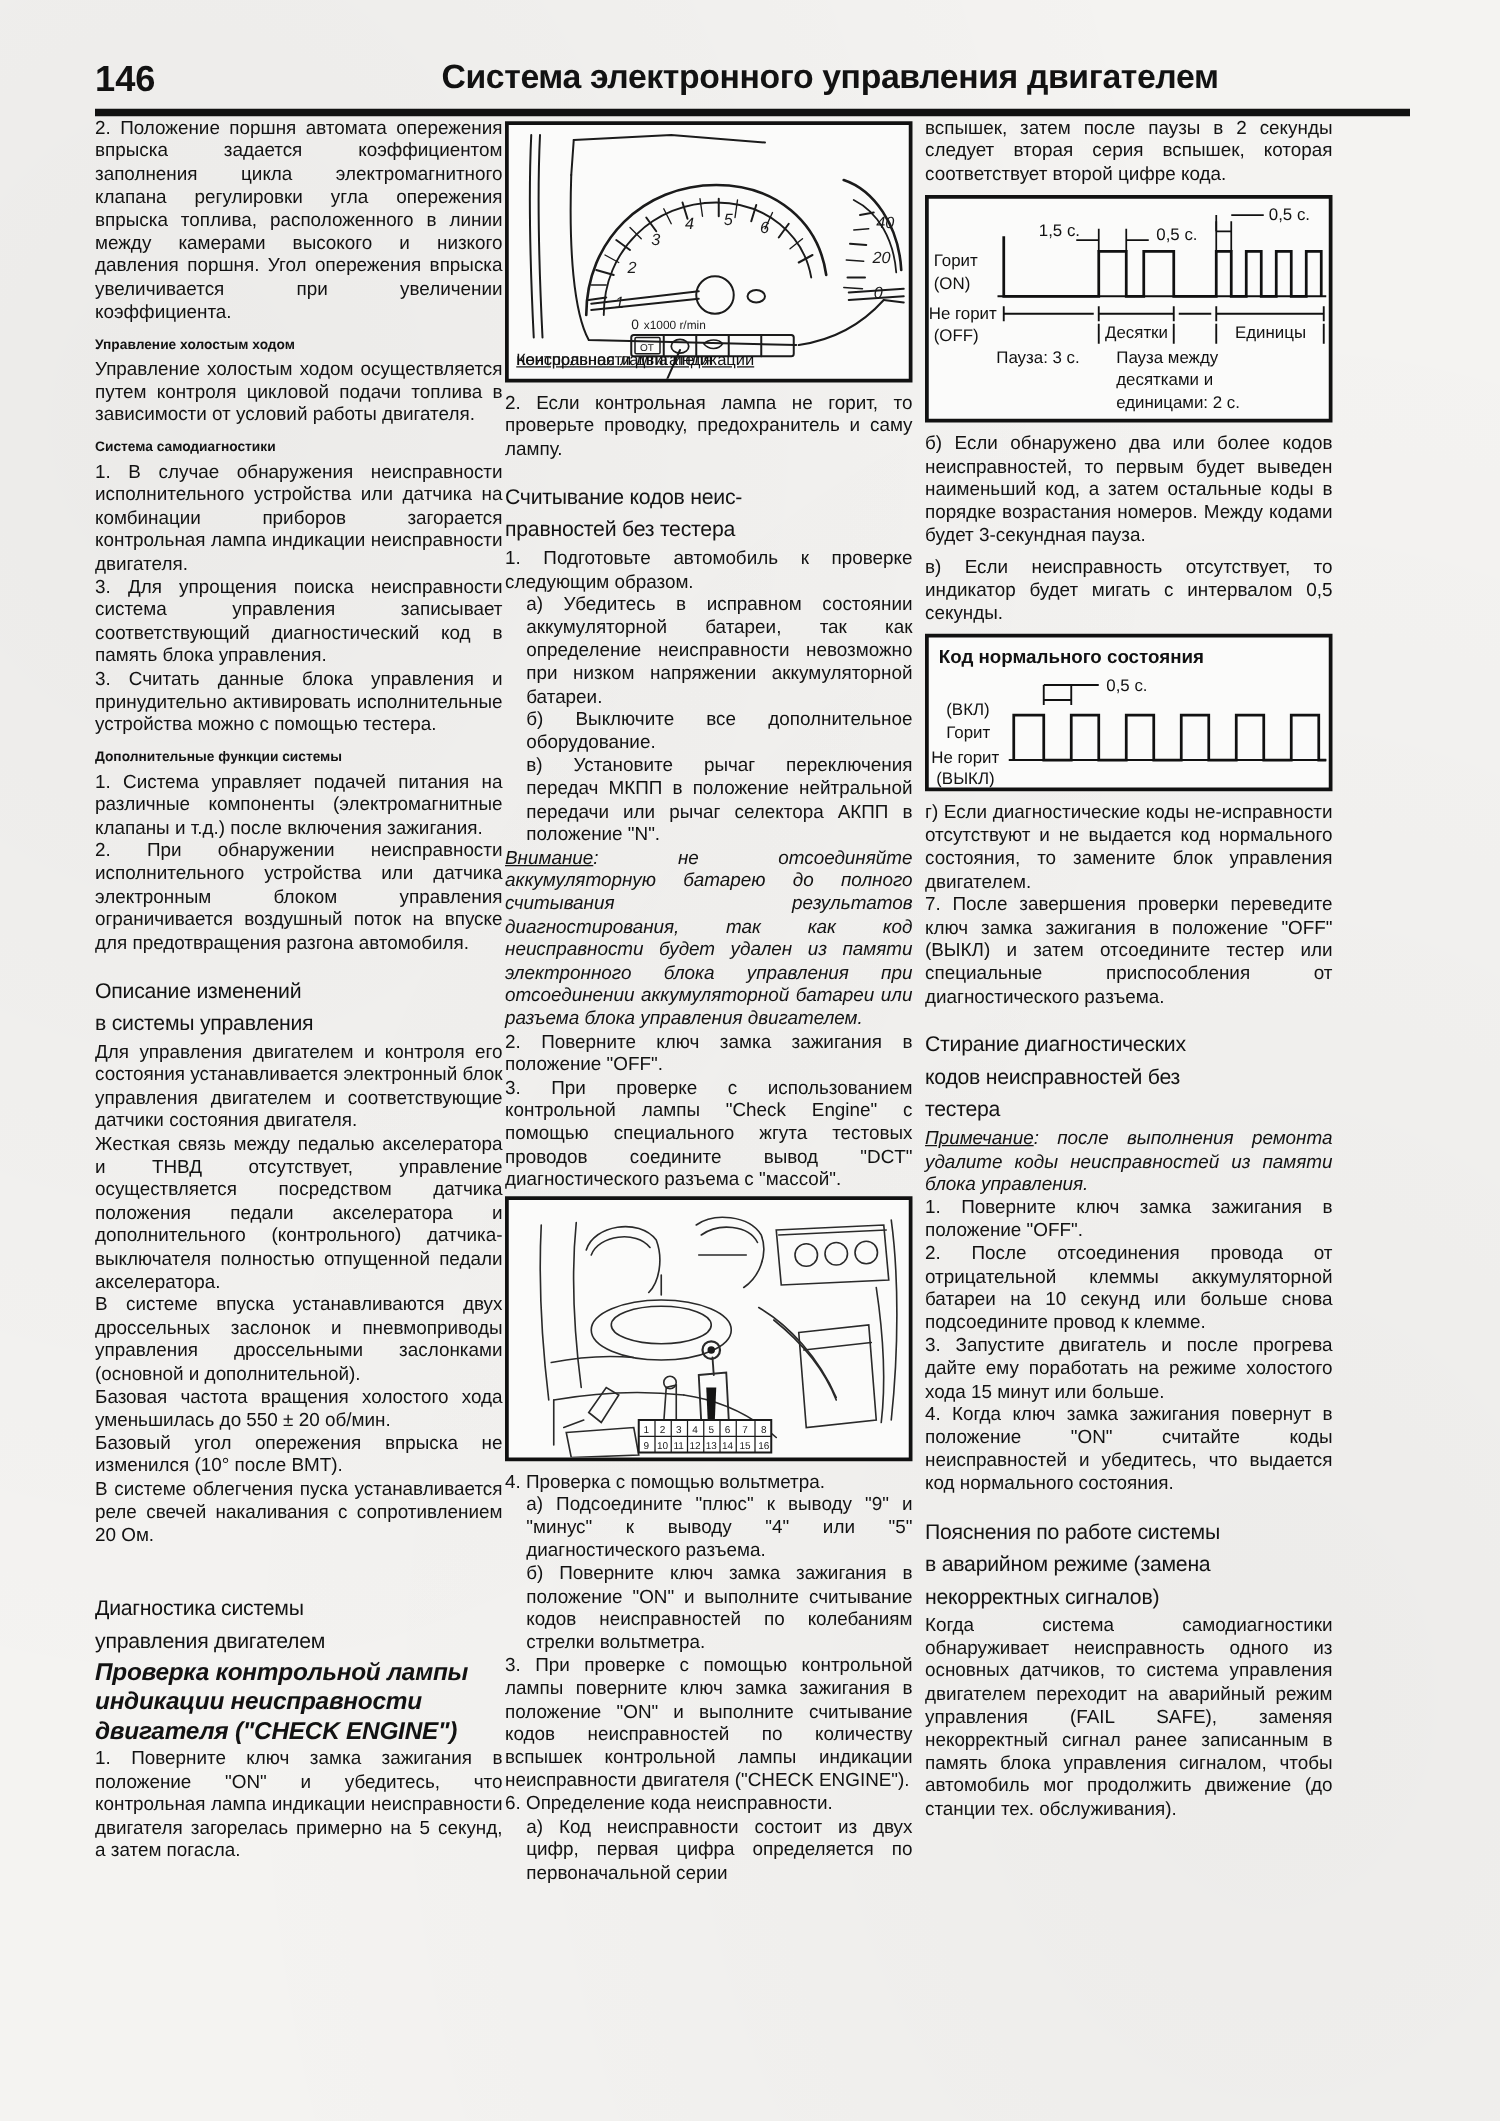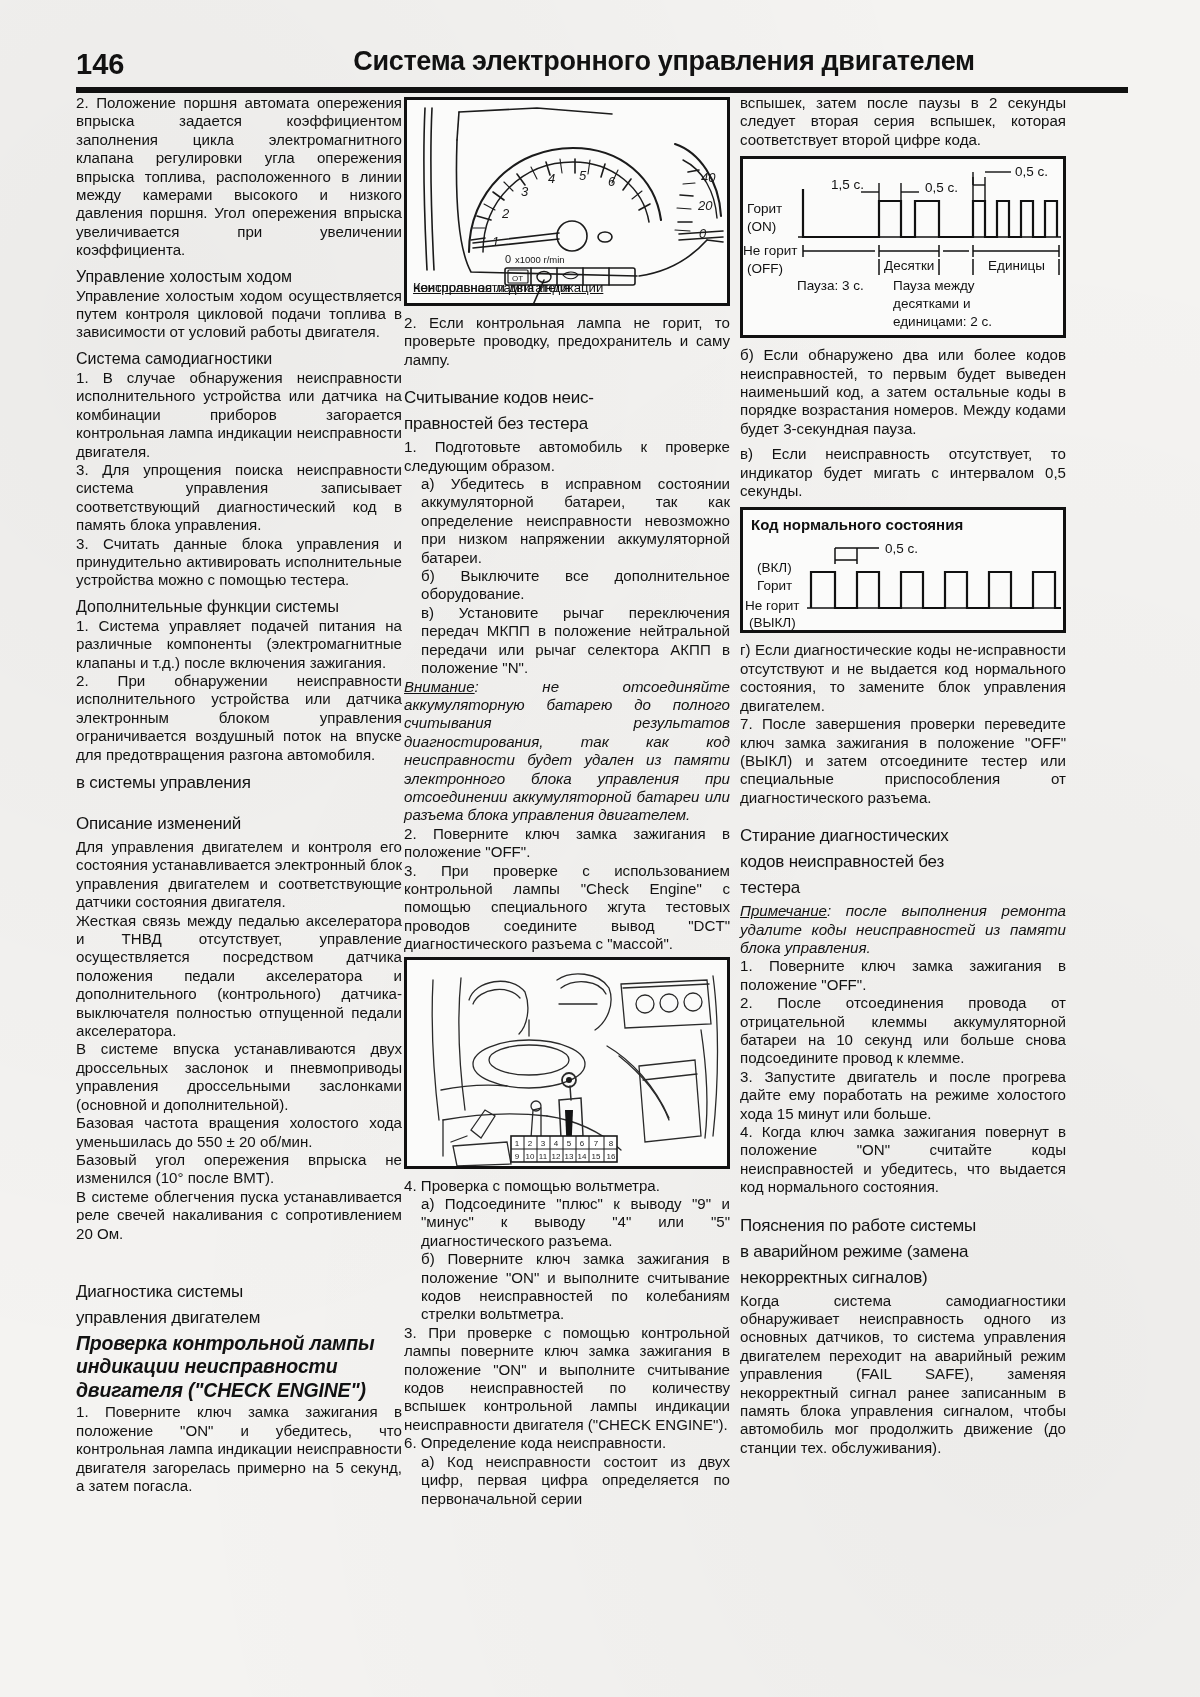--- a/index.html
+++ b/index.html
@@ -44,21 +44,21 @@
   p, .lead, .note {
     margin:0 0 0 0;
     font-size:15.1px;
     line-height:18.4px;
     text-align:justify;
     text-justify:inter-word;
     hyphens:none;
   }
   .blk { margin-bottom:7px; }
   .h2 {
-    font-size:16px; font-weight:400; line-height:19px;
+    font-size:11px; font-weight:700; line-height:19px;
     margin:7px 0 1px 0;
   }
   .h1 {
     font-size:17px; font-weight:400; line-height:25px;
     margin:16px 0 2px 0; letter-spacing:-0.2px;
   }
   .h1b {
     font-size:19.5px; font-weight:700; line-height:22.5px;
     margin:2px 0 2px 0; letter-spacing:-0.2px;font-style:italic;
   }
@@ -98,22 +98,22 @@
     <div class="h2">Управление холостым ходом</div>
     <p class="blk">Управление холостым ходом осуществляется путем контроля цикловой подачи топлива в зависимости от условий работы двигателя.</p>
     <div class="h2">Система самодиагностики</div>
     <p>1. В случае обнаружения неисправности исполнительного устройства или датчика на комбинации приборов загорается контрольная лампа индикации неисправности двигателя.</p>
     <p>3. Для упрощения поиска неисправности система управления записывает соответствующий диагностический код в память блока управления.</p>
     <p class="blk">3. Считать данные блока управления и принудительно активировать исполнительные устройства можно с помощью тестера.</p>
     <div class="h2">Дополнительные функции системы</div>
     <p>1. Система управляет подачей питания на различные компоненты (электромагнитные клапаны и т.д.) после включения зажигания.</p>
     <p class="blk">2. При обнаружении неисправности исполнительного устройства или датчика электронным блоком управления ограничивается воздушный поток на впуске для предотвращения разгона автомобиля.</p>
 
+    <div class="h1">Описание изменений</div>
     <div class="h1 tight">в системы управления</div>
-    <div class="h1">Описание изменений</div>
     <p>Для управления двигателем и контроля его состояния устанавливается электронный блок управления двигателем и соответствующие датчики состояния двигателя.</p>
     <p>Жесткая связь между педалью акселератора и ТНВД отсутствует, управление осуществляется посредством датчика положения педали акселератора и дополнительного (контрольного) датчика-выключателя полностью отпущенной педали акселератора.</p>
     <p>В системе впуска устанавливаются двух дроссельных заслонок и пневмоприводы управления дроссельными заслонками (основной и дополнительной).</p>
     <p>Базовая частота вращения холостого хода уменьшилась до 550 ± 20 об/мин.</p>
     <p>Базовый угол опережения впрыска не изменился (10° после ВМТ).</p>
     <p>В системе облегчения пуска устанавливается реле свечей накаливания с сопротивлением 20 Ом.</p>
 
     <div class="spacer20"></div>
     <div class="h1">Диагностика системы</div>
     <div class="h1 tight">управления двигателем</div>

